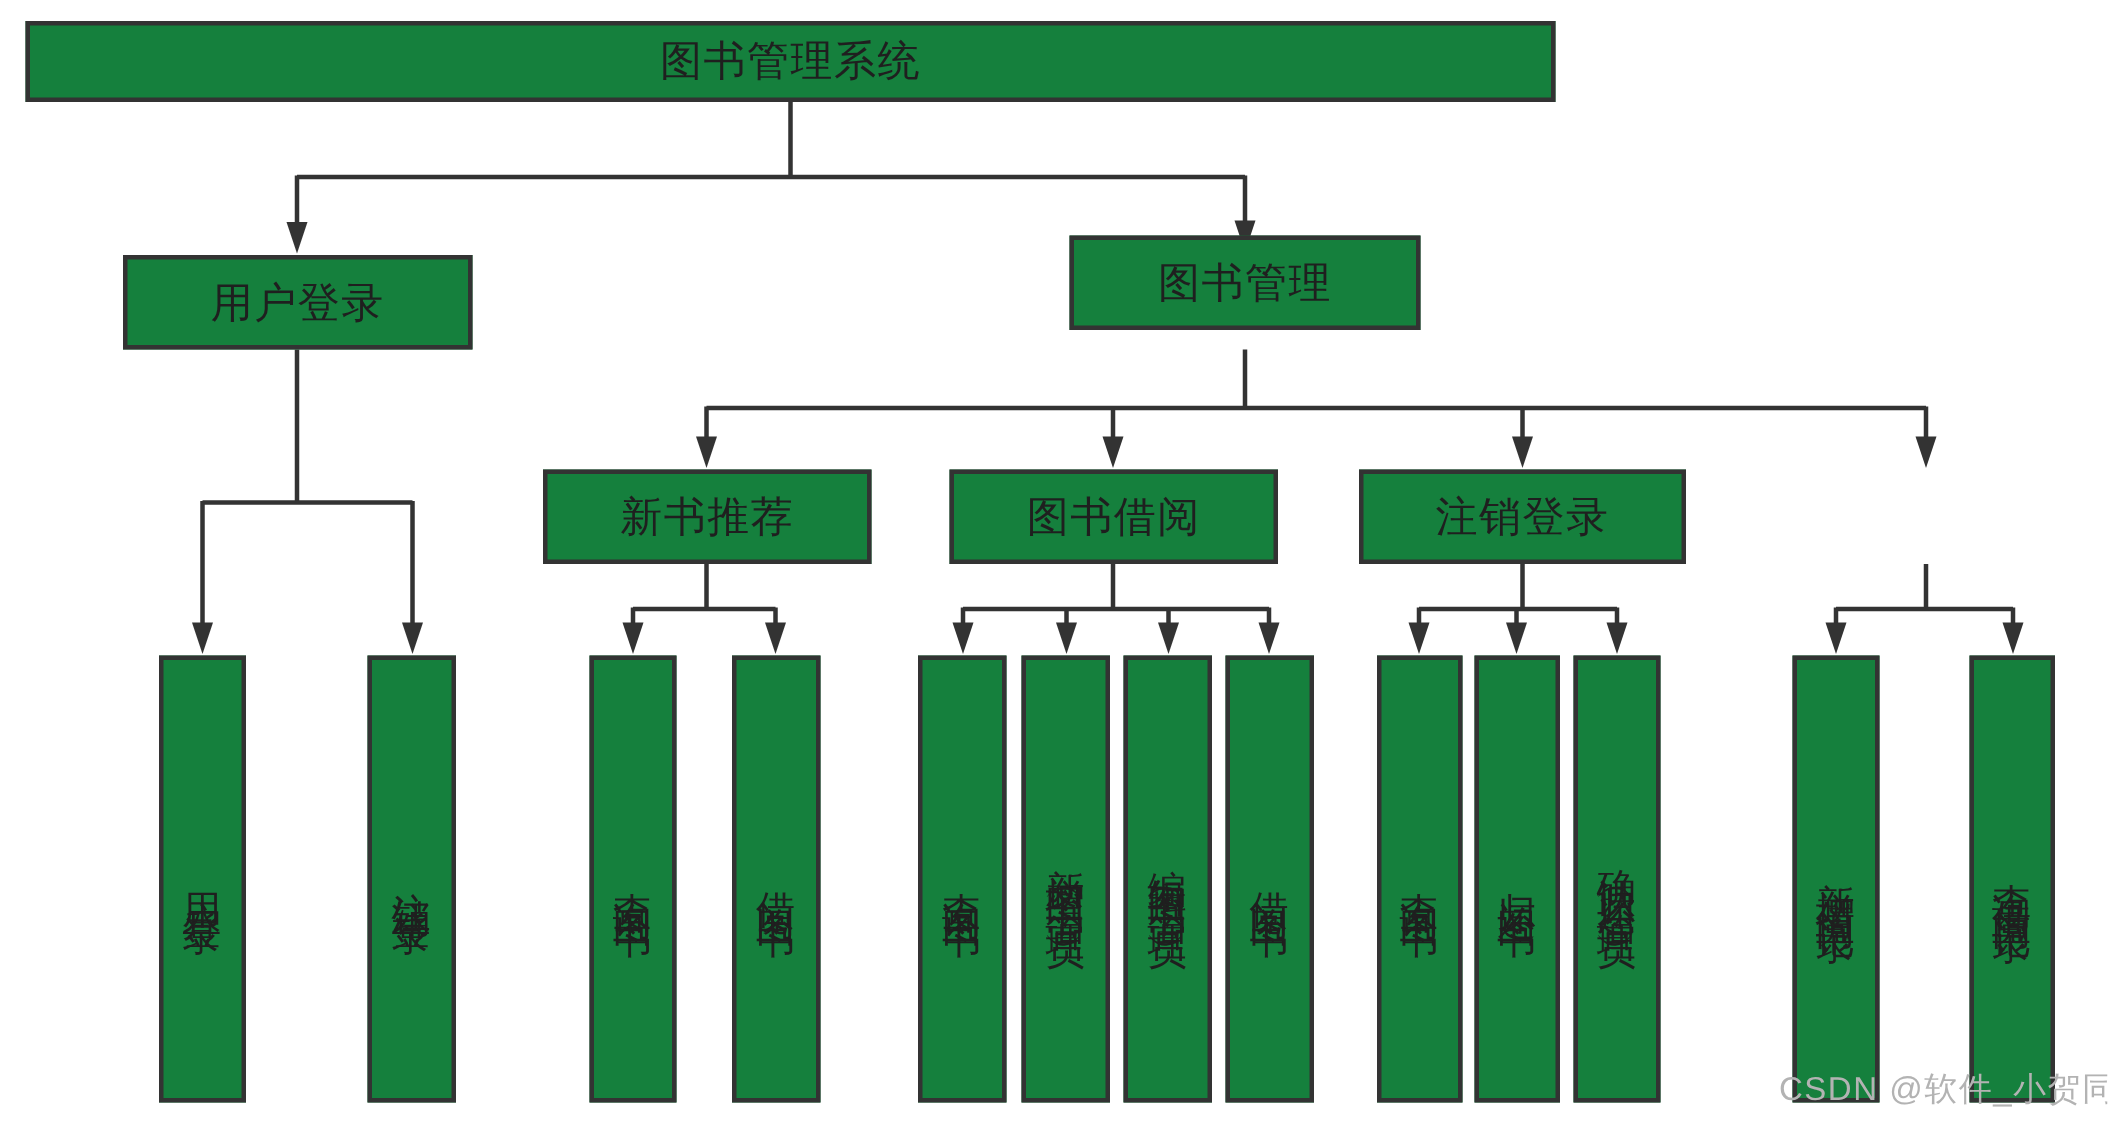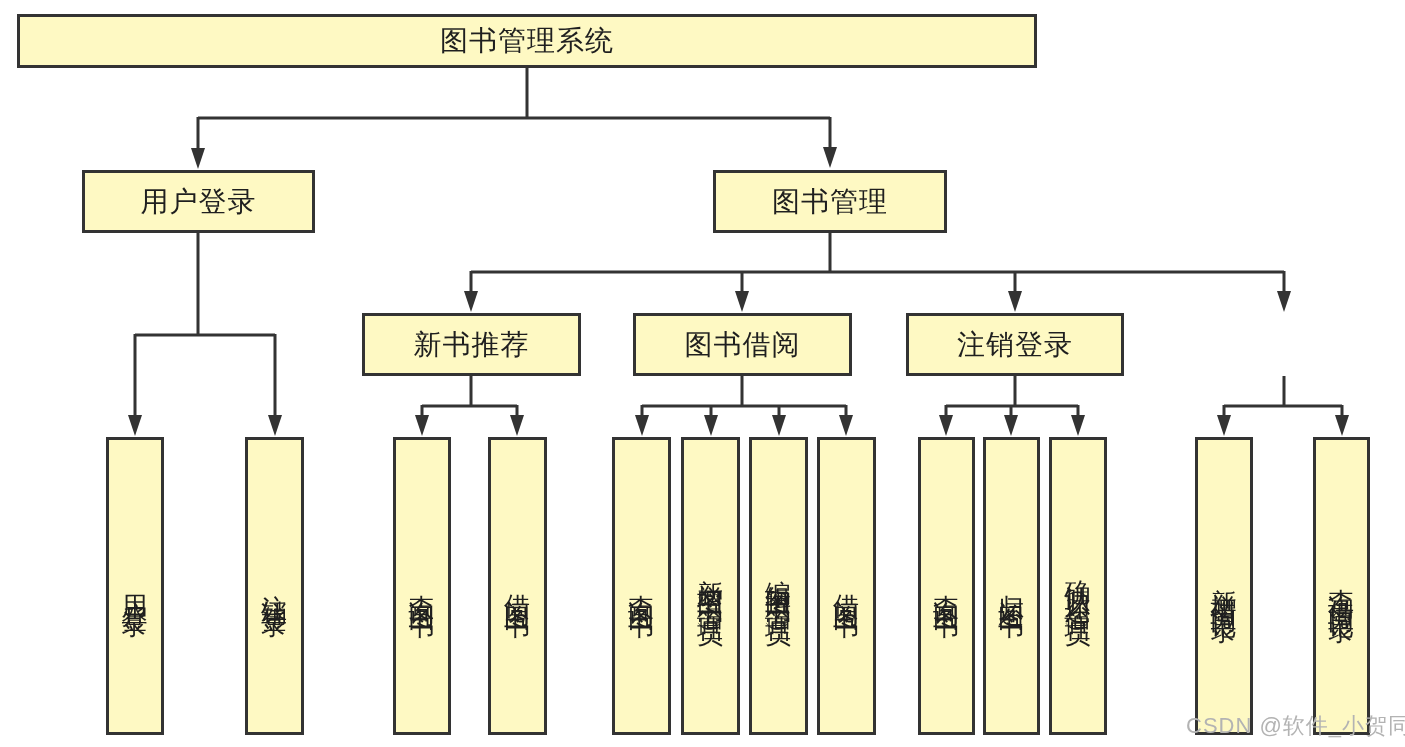--- a/index.html
+++ b/index.html
@@ -17,21 +17,21 @@
   }
   .connectors {
     position: absolute;
     left: 0;
     top: 0;
     z-index: 1;
   }
   .node {
     position: absolute;
     box-sizing: border-box;
-    background: #fef9c3;
+    background: #15803d;
     border: 3px solid #333333;
     color: #1f1f1f;
     display: flex;
     align-items: center;
     justify-content: center;
     z-index: 2;
     font-size: 28px;
     line-height: 1;
     white-space: nowrap;
   }
@@ -51,21 +51,21 @@
     top: 711px;
     z-index: 5;
     font-size: 22px;
     color: #b3b3b3;
     letter-spacing: 1px;
     white-space: nowrap;
   }
   
   #n-root   { left: 17px;   top: 14px;  width: 1020px; height: 54px; }
   #n-login  { left: 82px;   top: 170px; width: 233px;  height: 63px; }
-  #n-mgmt   { left: 713px;  top: 170px; width: 234px;  height: 63px; }
+  #n-mgmt   { left: 713px;  top: 157px; width: 234px;  height: 63px; }
   #n-rec    { left: 362px;  top: 313px; width: 219px;  height: 63px; }
   #n-borrow { left: 633px;  top: 313px; width: 219px;  height: 63px; justify-content: center; }
   #n-cur    { left: 906px;  top: 313px; width: 218px;  height: 63px; }
   #n-rec2   { left: 1175px; top: 313px; width: 218px;  height: 63px; }
   .leaf     { top: 437px; height: 298px; }
   #l-1  { left: 106px;  width: 58px; }
   #l-2  { left: 245px;  width: 59px; }
   #l-3  { left: 393px;  width: 58px; }
   #l-4  { left: 488px;  width: 59px; }
   #l-5  { left: 612px;  width: 59px; }

